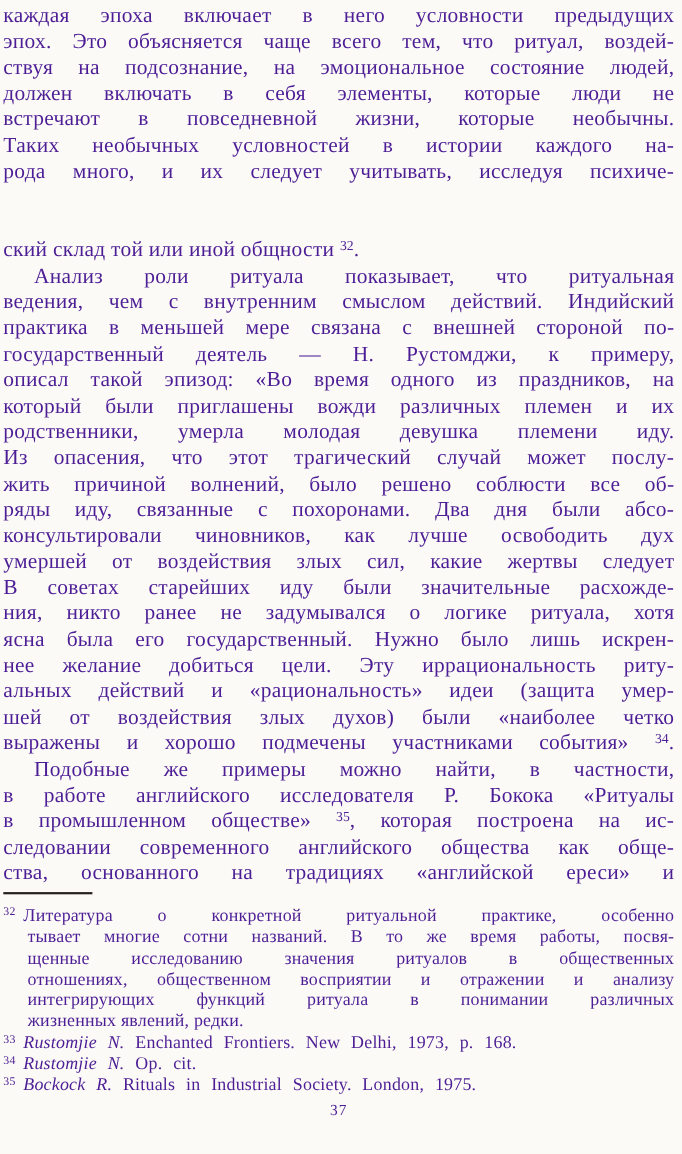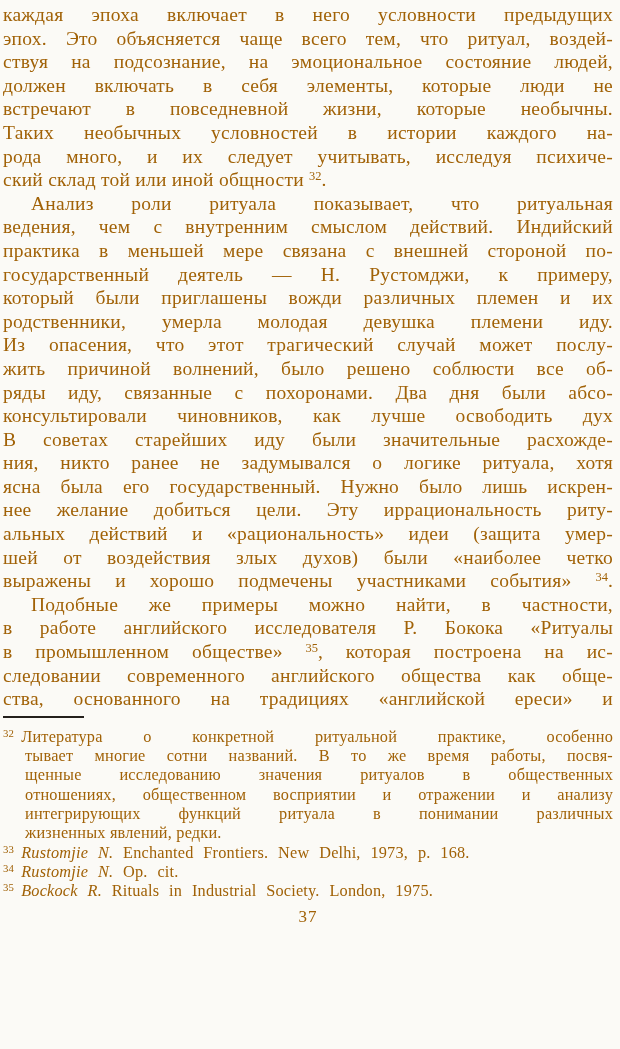--- a/index.html
+++ b/index.html
@@ -6,35 +6,35 @@
   body {
     width: 620px; height: 1049px;
     background: #fbfaf6;
     overflow: hidden;
   }
   .page {
     box-sizing: border-box;
     width: 620px; height: 834px;
     padding: 3px 7px 0 3px;
     font-family: "Liberation Serif", "DejaVu Serif", serif;
-    color: #a16207;
+    color: #4c1d95;
     position: relative;
   }
   .body-text {
     font-size: 19.5px;
     line-height: 23.6px;
     letter-spacing: 0.25px;
   }
   .line {
     text-align: justify;
     text-align-last: justify;
     height: 23.6px;
     overflow: hidden;
   }
-  .line.no-just { text-align-last: left; }
+  .line.no-just { text-align-last: left; margin-top: 48px; }
   .line.indent { text-indent: 28px; }
   sup.sup {
     font-size: 64%;
     letter-spacing: 0;
     line-height: 0;
     vertical-align: 6px;
   }
   .fn-sep {
     width: 81px;
     border-top: 2px solid #24201c;
@@ -59,47 +59,49 @@
   .fn-line sup.fn-marker {
     font-size: 66%;
     line-height: 0;
     vertical-align: 5px;
     margin-right: 7px;
   }
   .fn-line i { font-style: italic; }
   .page-number {
     margin-top: 7px;
     text-align: center;
-    font-size: 17px;
+    font-size: 14px;
     letter-spacing: 1px;
   }
 </style>
 </head>
 <body>
 
 <div class="page">
   <div class="body-text">
       <div class="line">каждая эпоха включает в него условности предыдущих</div>
       <div class="line">эпох. Это объясняется чаще всего тем, что ритуал, воздей-</div>
       <div class="line">ствуя на подсознание, на эмоциональное состояние людей,</div>
       <div class="line">должен включать в себя элементы, которые люди не</div>
       <div class="line">встречают в повседневной жизни, которые необычны.</div>
       <div class="line">Таких необычных условностей в истории каждого на-</div>
       <div class="line">рода много, и их следует учитывать, исследуя психиче-</div>
       <div class="line no-just">ский склад той или иной общности <sup class="sup">32</sup>.</div>
       <div class="line indent">Анализ роли ритуала показывает, что ритуальная</div>
       <div class="line">ведения, чем с внутренним смыслом действий. Индийский</div>
       <div class="line">практика в меньшей мере связана с внешней стороной по-</div>
       <div class="line">государственный деятель — Н. Рустомджи, к примеру,</div>
+      <div class="line">описал такой эпизод: «Во время одного из праздников, на</div>
       <div class="line">который были приглашены вожди различных племен и их</div>
       <div class="line">родственники, умерла молодая девушка племени иду.</div>
       <div class="line">Из опасения, что этот трагический случай может послу-</div>
       <div class="line">жить причиной волнений, было решено соблюсти все об-</div>
       <div class="line">ряды иду, связанные с похоронами. Два дня были абсо-</div>
       <div class="line">консультировали чиновников, как лучше освободить дух</div>
+      <div class="line">умершей от воздействия злых сил, какие жертвы следует</div>
       <div class="line">В советах старейших иду были значительные расхожде-</div>
       <div class="line">ния, никто ранее не задумывался о логике ритуала, хотя</div>
       <div class="line">ясна была его государственный. Нужно было лишь искрен-</div>
       <div class="line">нее желание добиться цели. Эту иррациональность риту-</div>
       <div class="line">альных действий и «рациональность» идеи (защита умер-</div>
       <div class="line">шей от воздействия злых духов) были «наиболее четко</div>
       <div class="line">выражены и хорошо подмечены участниками события» <sup class="sup">34</sup>.</div>
       <div class="line indent">Подобные же примеры можно найти, в частности,</div>
       <div class="line">в работе английского исследователя Р. Бокока «Ритуалы</div>
       <div class="line">в промышленном обществе» <sup class="sup">35</sup>, которая построена на ис-</div>

